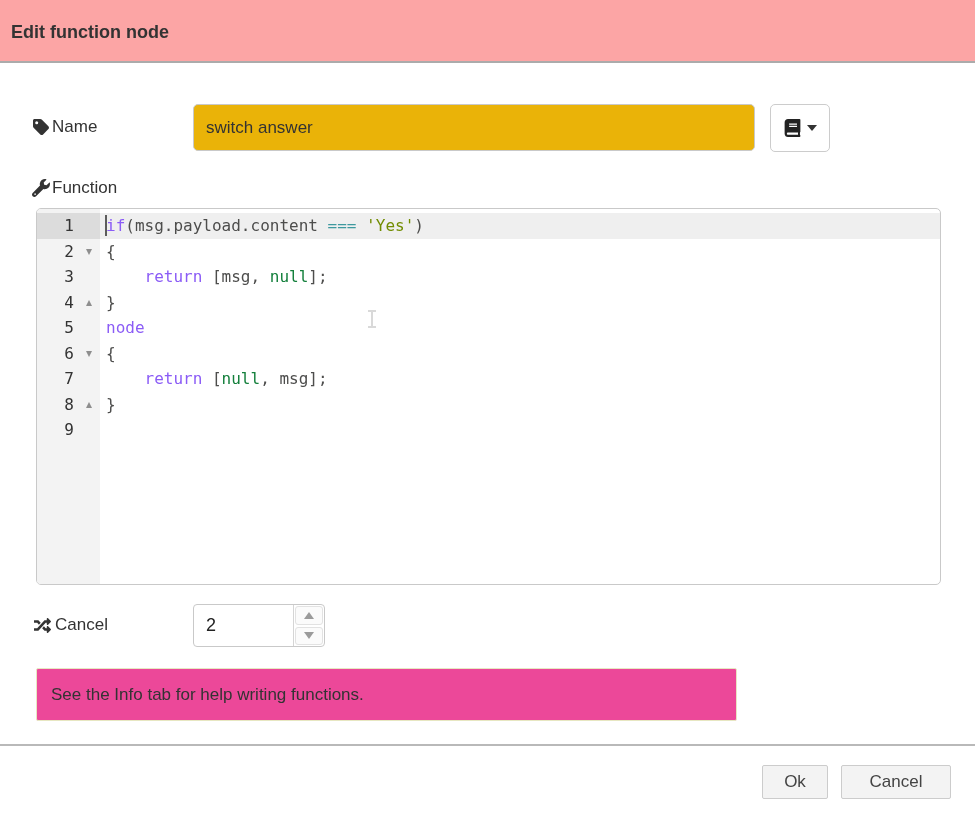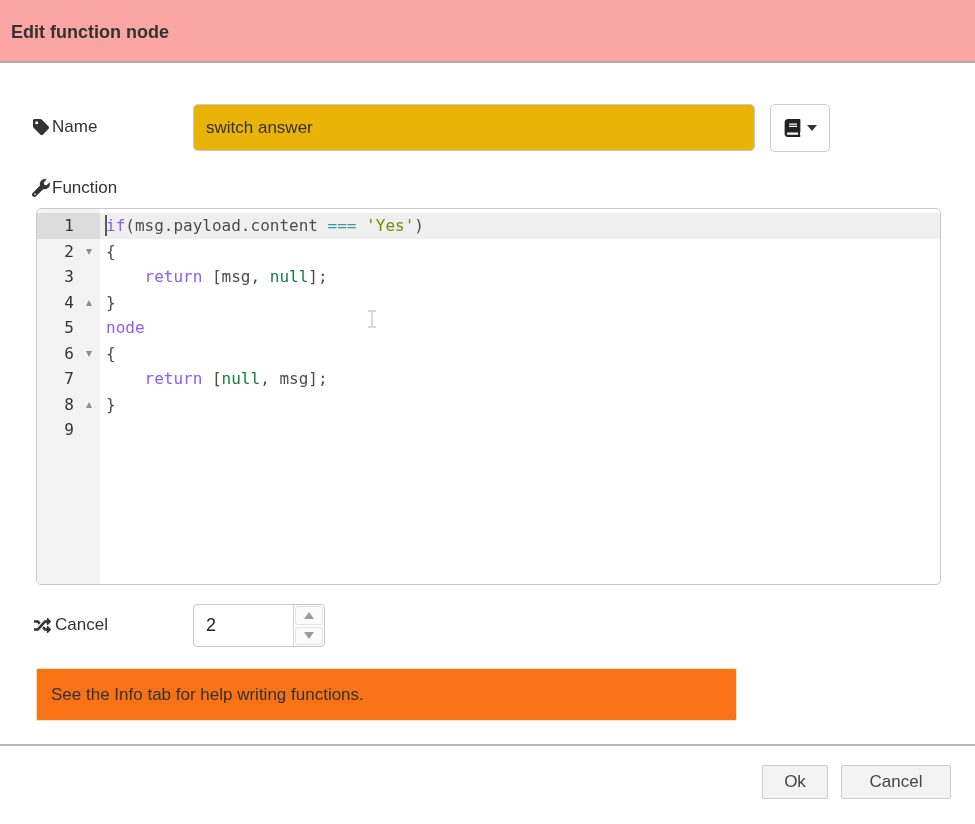--- a/index.html
+++ b/index.html
@@ -154,21 +154,21 @@
   .tri-down {
     width:0; height:0;
     border-left:5px solid transparent; border-right:5px solid transparent;
     border-top:7px solid #9b9b9b;
   }
 
   
   .form-tips {
     position:absolute; left:36px; top:668px;
     width:701px; height:53px;
-    background:#f97316;
+    background:#ec4899;
     border:1px solid #e7e7c2;
     border-radius:2px;
     display:flex; align-items:center;
     padding-left:14px;
     font-size:17px; color:#333;
   }
 
   
   .footer-sep {
     position:absolute; left:0; top:744px;

